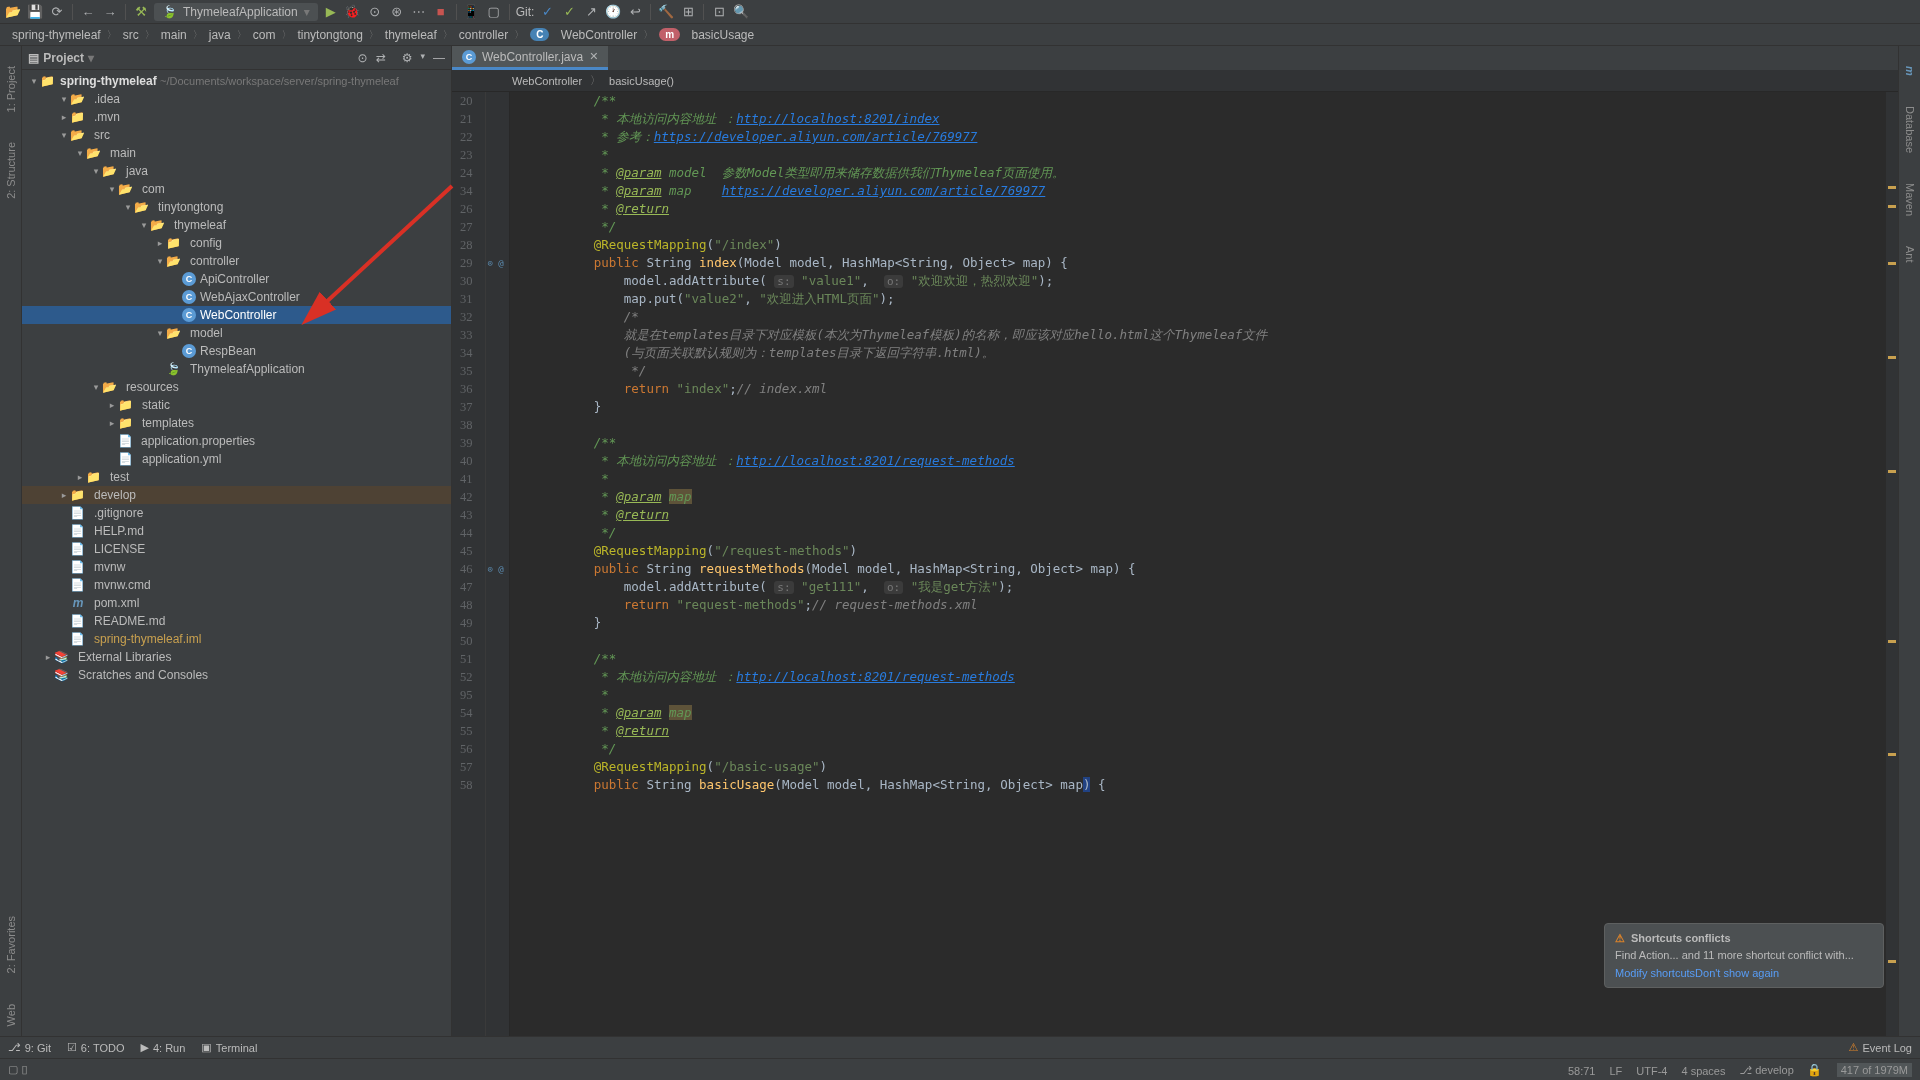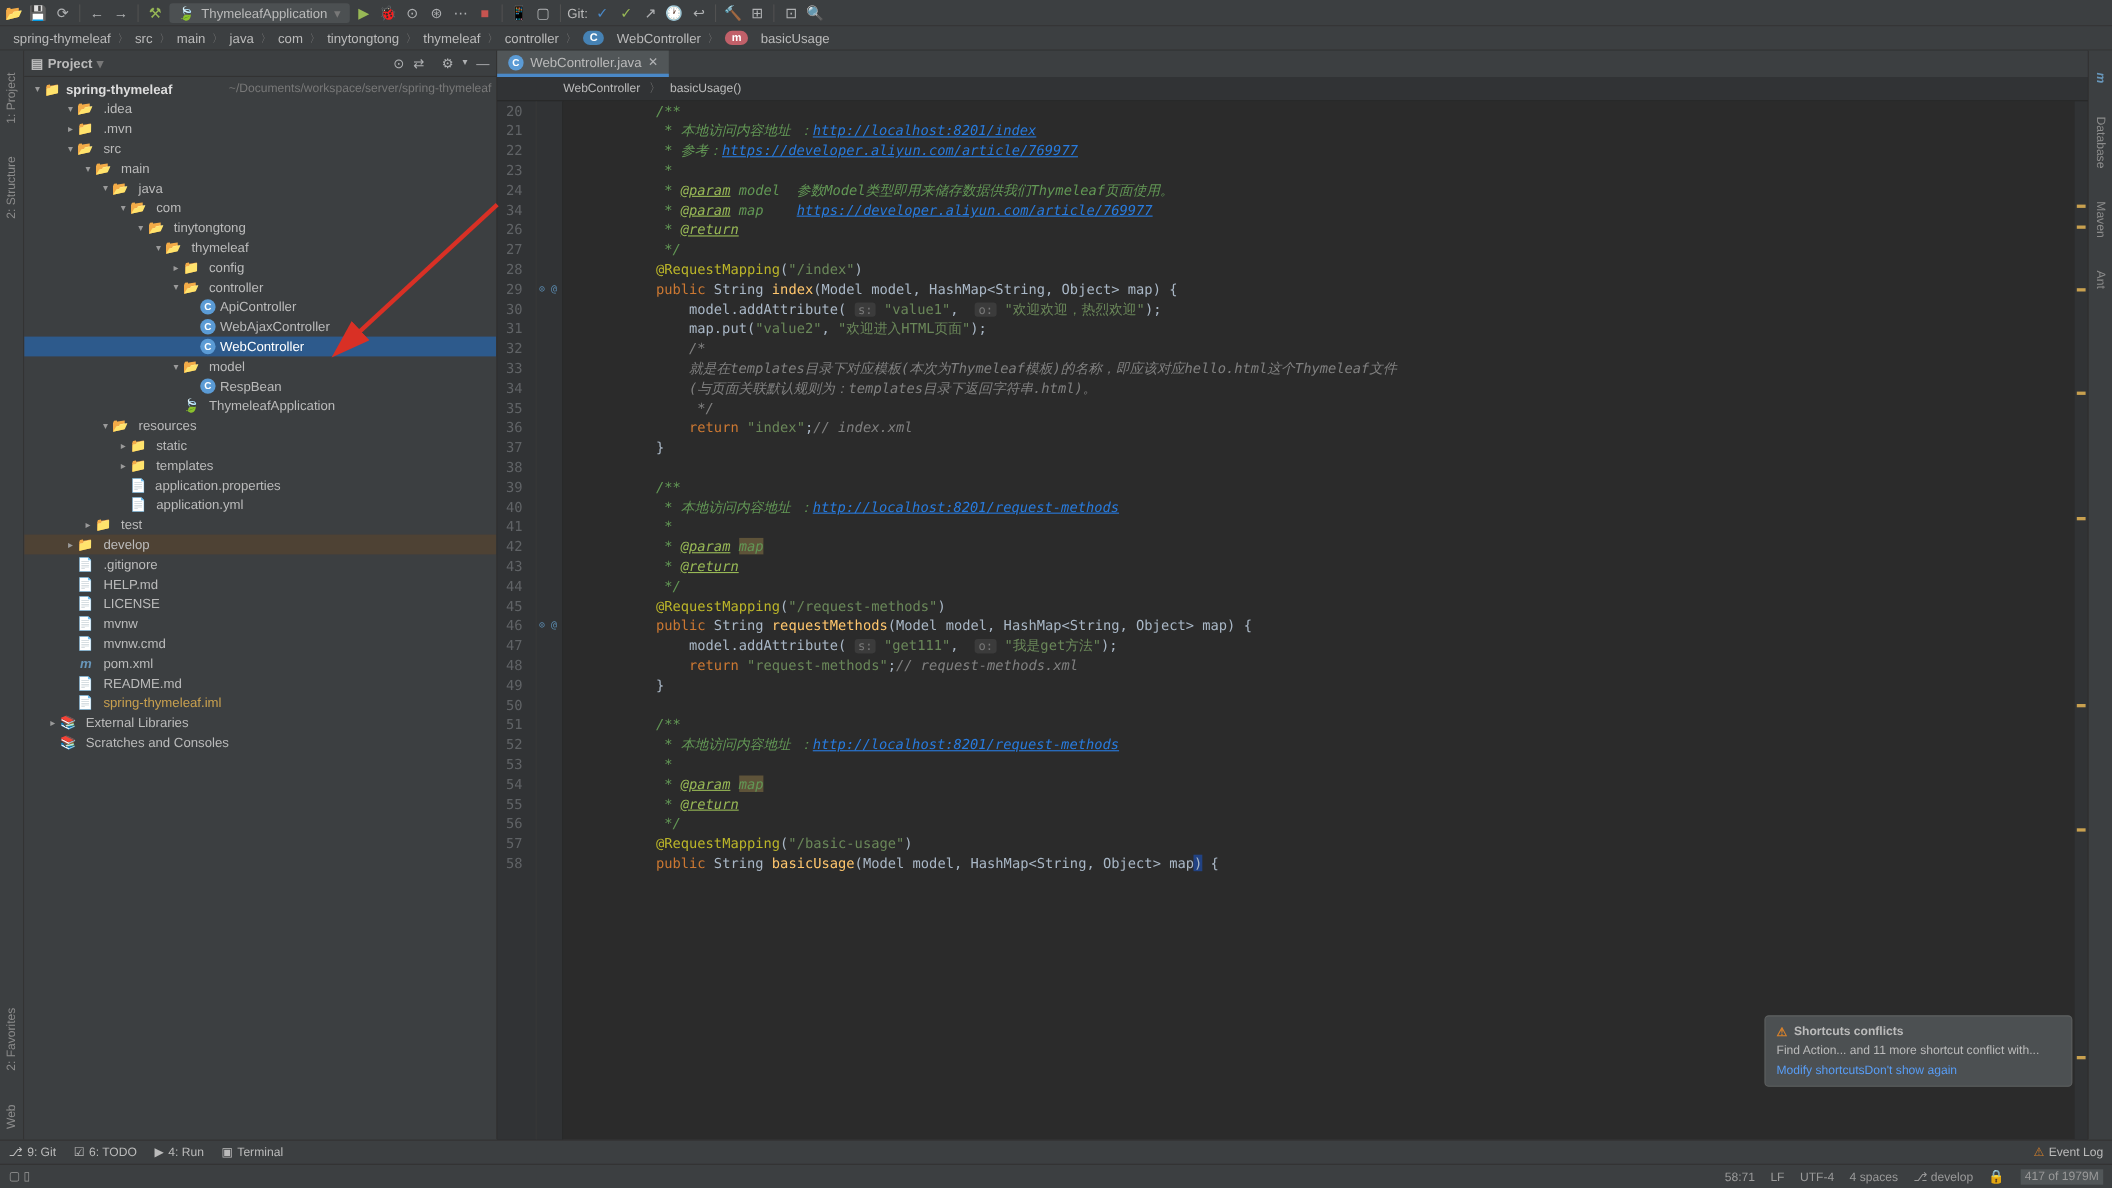--- a/index.html
+++ b/index.html
@@ -144,21 +144,21 @@
     }
     .tree-row .ficon { width: 16px; text-align: center; font-size: 12px; margin-right: 4px; }
     .folder-open { color: #87939a; }
     .folder-closed { color: #87939a; }
     .c-icon { 
       display: inline-block; width: 14px; height: 14px; border-radius: 50%; 
       background: #5b9bd5; color: #fff; font-size: 9px; line-height: 14px; 
       text-align: center; font-weight: bold;
     }
     .leaf-icon { color: #98b956; }
-    .muted { color: #787878; font-size: 11px; margin-left: 48px; }
+    .muted { color: #787878; font-size: 11px; }
     .tree-row.yellow { color: #c8a04f; }
     .editor-area {
       flex: 1;
       display: flex;
       flex-direction: column;
       background: #2b2b2b;
       position: relative;
     }
     .tabs {
       height: 24px;
@@ -199,21 +199,21 @@
     }
     .gutter-col {
       background: #313335;
       text-align: right;
       color: #606366;
       padding: 0 12px 0 8px;
       user-select: none;
       border-right: 1px solid #3a3a3a;
       position: relative;
     }
-    .gutter-col .ln { height: 18px; position: relative; }
+    .gutter-col .ln { height: 18px; position: relative; font-family: Liberation Serif, serif; }
     .gutter-strip {
       width: 24px;
       background: #313335;
       border-right: 1px solid #282828;
       position: relative;
     }
     .code {
       flex: 1;
       padding-left: 24px;
       color: #a9b7c6;
@@ -611,21 +611,21 @@
           <div class="ln">43</div>
           <div class="ln">44</div>
           <div class="ln">45</div>
           <div class="ln">46</div>
           <div class="ln">47</div>
           <div class="ln">48</div>
           <div class="ln">49</div>
           <div class="ln">50</div>
           <div class="ln">51</div>
           <div class="ln">52</div>
-          <div class="ln">53</div>
+          <div class="ln">95</div>
           <div class="ln">54</div>
           <div class="ln">55</div>
           <div class="ln">56</div>
           <div class="ln">57</div>
           <div class="ln">58</div>
         </div>
       <div class="gutter-strip" id="gstrip">
           <div style="height: 18px; position: relative;"></div>
           <div style="height: 18px; position: relative;"></div>
           <div style="height: 18px; position: relative;"></div>

